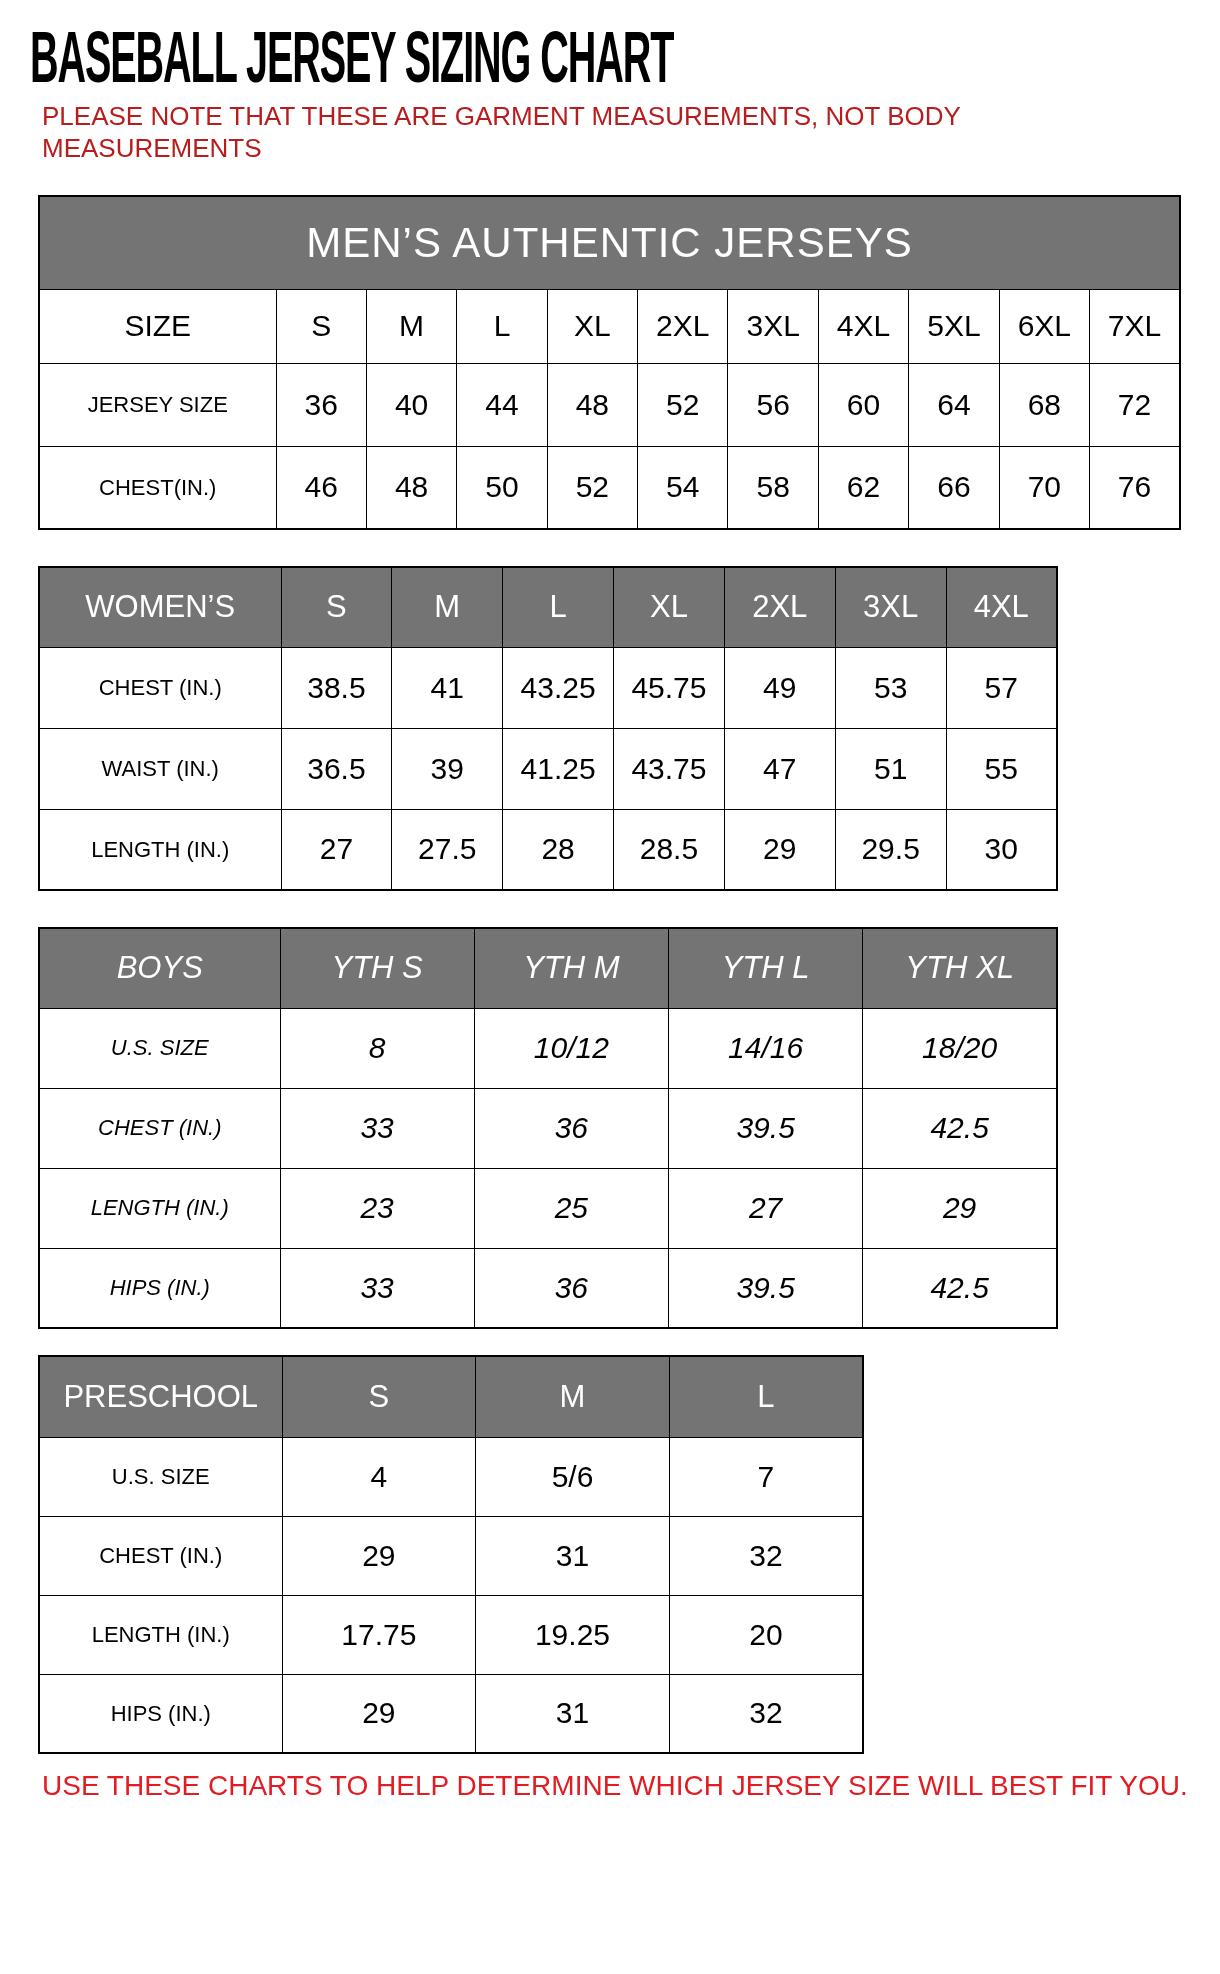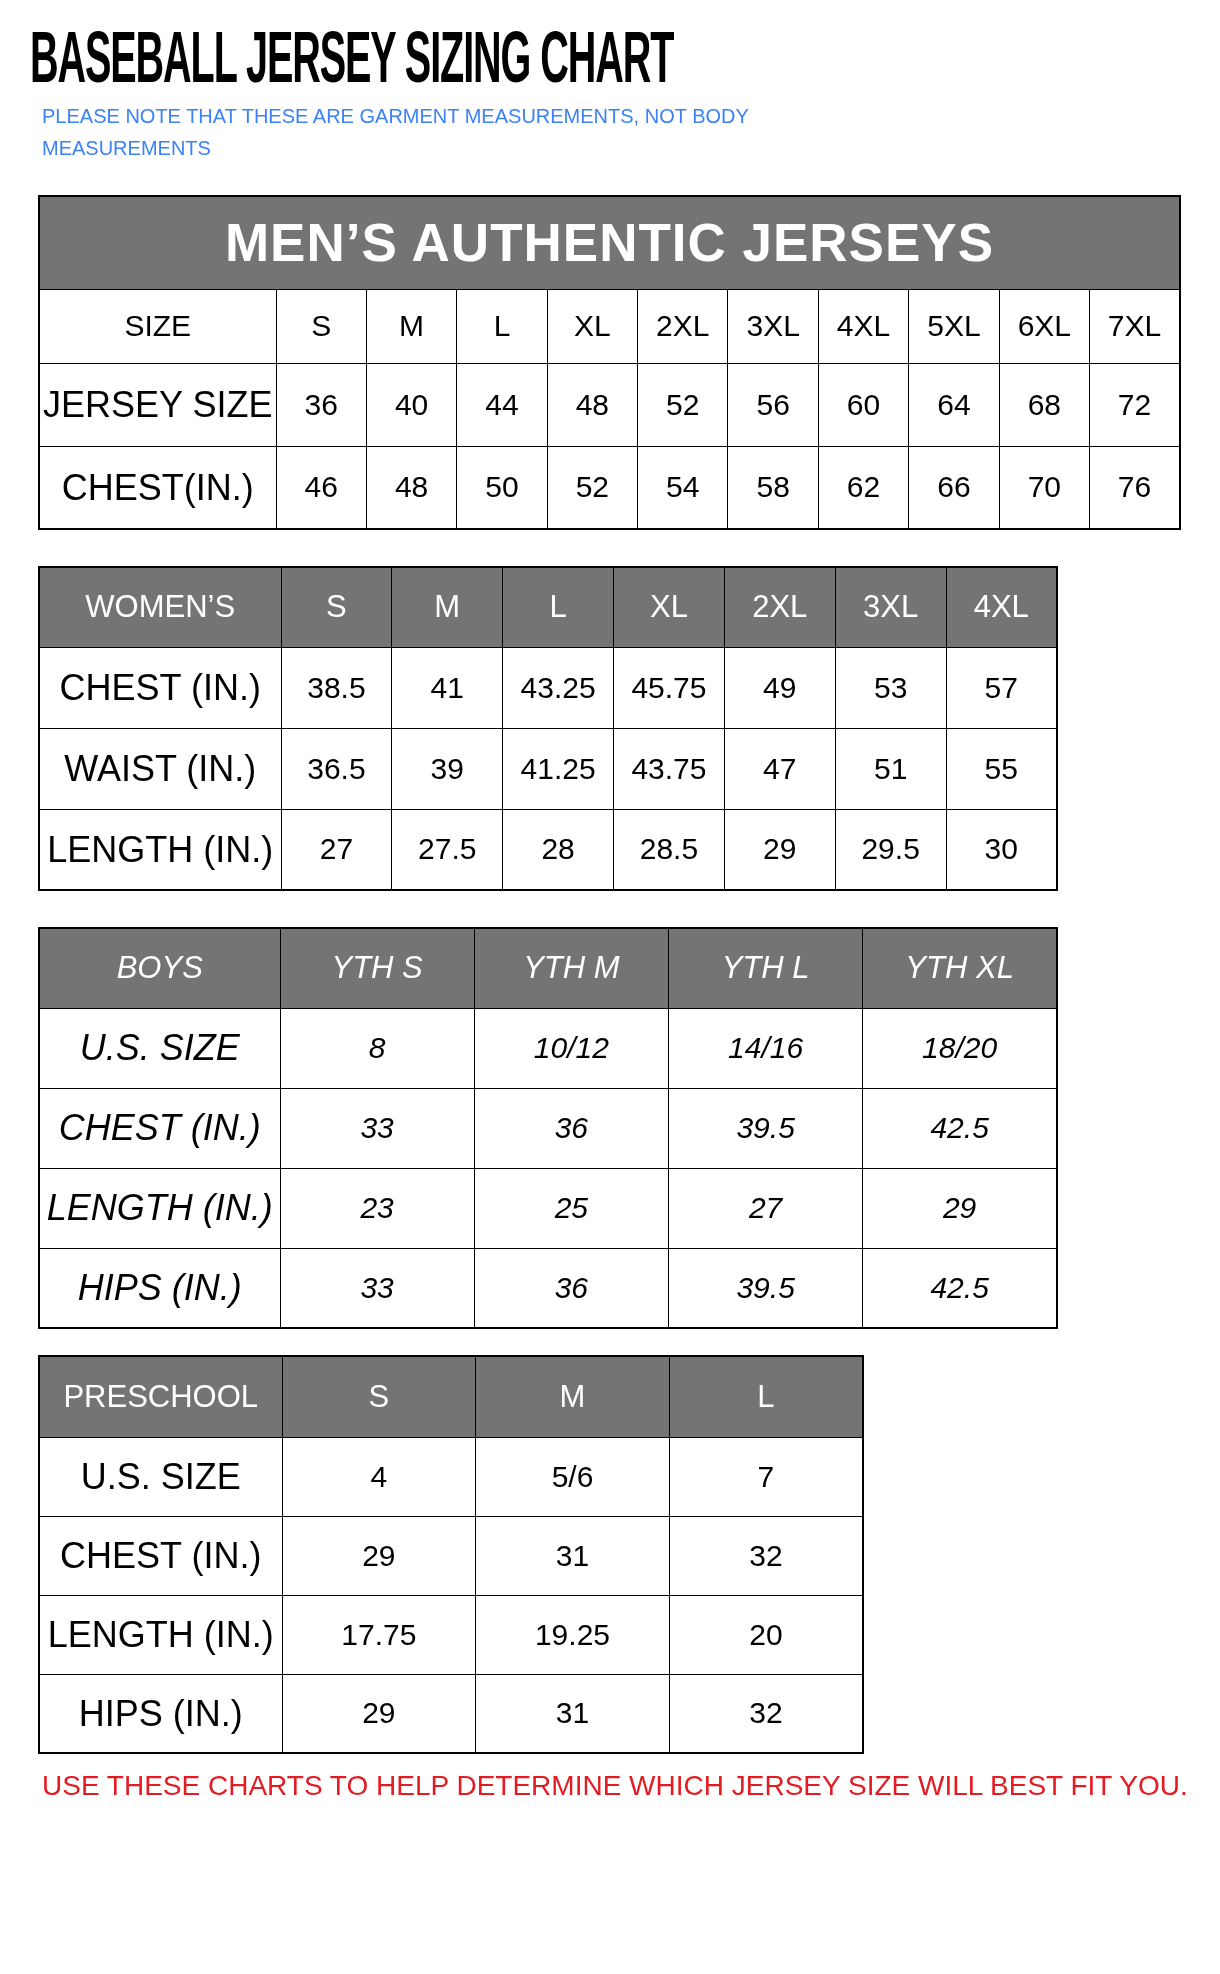--- a/index.html
+++ b/index.html
@@ -18,48 +18,48 @@
     font-weight: 900;
     letter-spacing: -2px;
     line-height: 62px;
     height: 64px;
     white-space: nowrap;
     transform: scaleX(0.55);
     transform-origin: left center;
   }
   .note {
     margin: 10px 0 0 42px;
-    font-size: 20px;
+    font-size: 26px;
     line-height: 32px;
-    color: #3b82f6;
+    color: #b91c1c;
   }
 
   table.sz {
     border-collapse: collapse;
     table-layout: fixed;
     margin-left: 38px;
     border: 2px solid #000;
   }
   table.sz td {
     border: 1.5px solid #000;
     text-align: center;
     vertical-align: middle;
     padding: 0;
     overflow: hidden;
   }
   td.gray {
     background: #757474;
     color: #ffffff;
     border-bottom: 3px solid #000;
   }
-  .banner-cell { font-size: 53px; letter-spacing: 1px; font-weight: bold; }
+  .banner-cell { font-size: 42px; letter-spacing: 1px; }
   .ghead-label { font-size: 31px; }
   .ghead-col { font-size: 31px; }
   .col-head { font-size: 30px; }
-  .row-label { font-size: 36px; white-space: pre-line; line-height: 1.15; }
+  .row-label { font-size: 22px; white-space: pre-line; line-height: 1.15; }
   .val { font-size: 30px; }
 
   #mens-table { width: 1143px; margin-top: 31px; }
   #mens-table col.lab { width: 237px; }
   #mens-table tr.banner-row { height: 93px; }
   #mens-table tr.size-row { height: 74px; padding-left: 28px; }
   #mens-table tr.data { height: 83px; }
 
   #womens-table { width: 1020px; margin-top: 36px; }
   #womens-table col.lab { width: 242px; }

